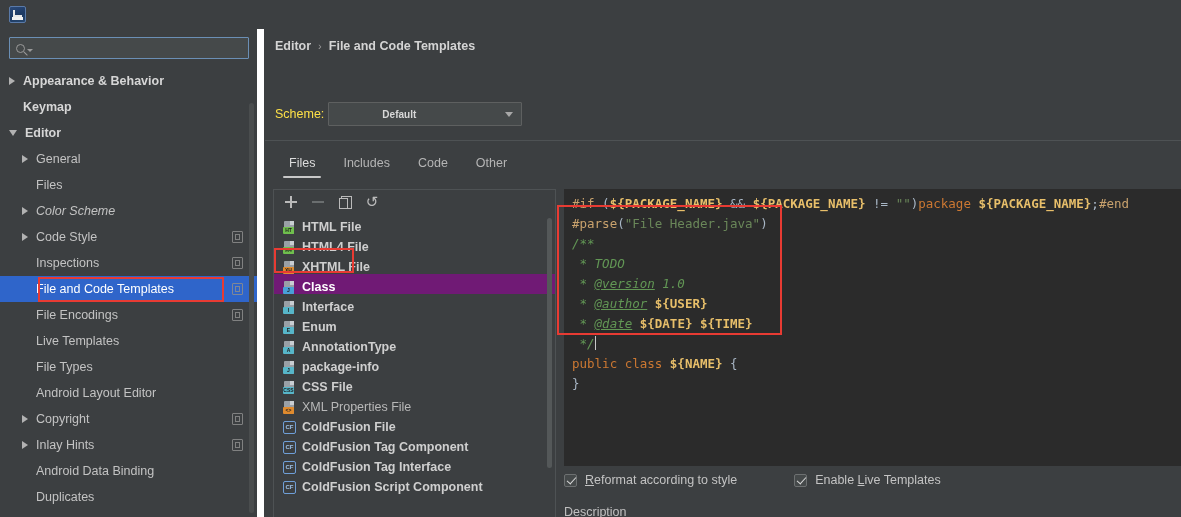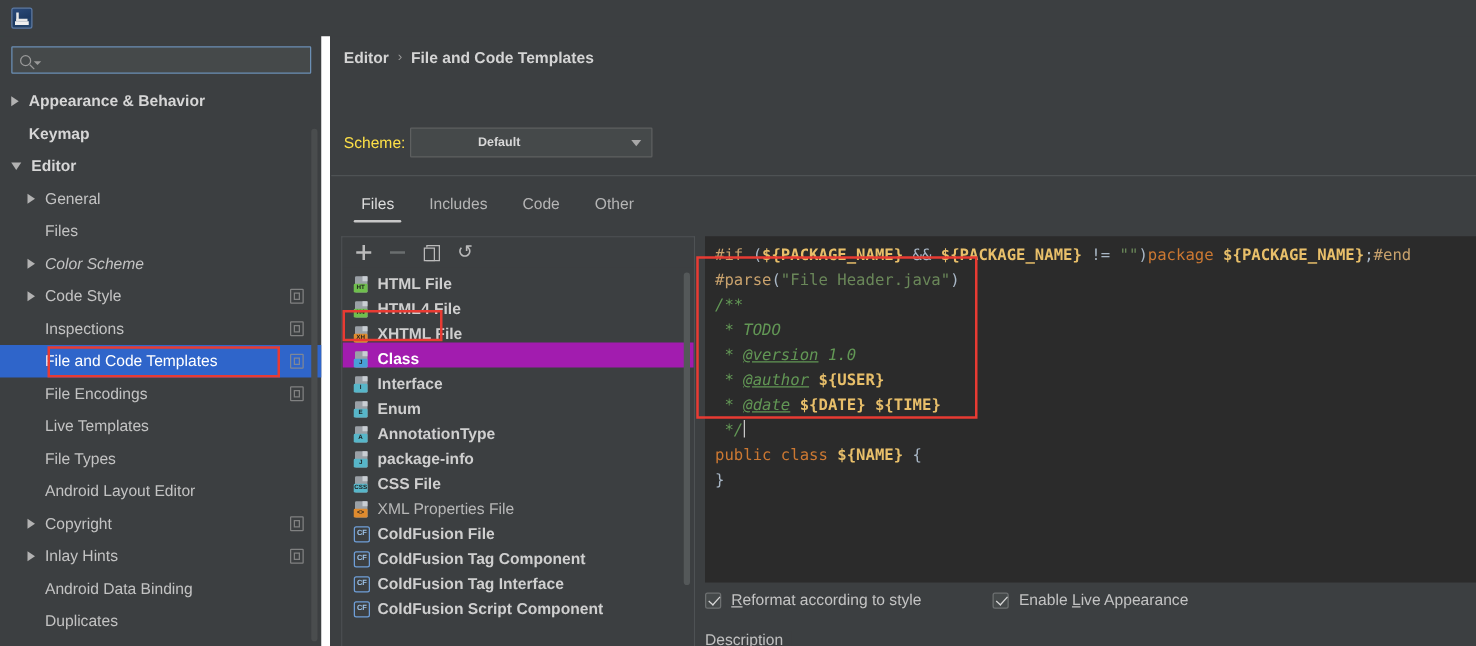--- a/index.html
+++ b/index.html
@@ -173,21 +173,21 @@
   .ico-undo {
     color:#c5c5c5; font-size: 15px; line-height: 14px; text-align:center;
   }
   .list-body {
     position: relative; height: 333px; overflow: hidden; background: #3c3f41;
   }
   .li {
     height: 20px; display: flex; align-items: flex-end; padding-left: 9px; gap: 6px;
     white-space: nowrap;
   }
-  .li.sel { background: #a21caf; }
+  .li.sel { background: #701a75; }
   .li.sel .li-text { color: #ffffff; }
   .li-text { font-size: 12.5px; font-weight: bold; color: #cfcfcf; }
   .li-text.plain { font-weight: normal; color: #b8b8b8; }
 
   .fic { width: 13px; height: 13px; position: relative; flex: none; }
   .fic .page {
     position:absolute; left:1px; top:0; width:10px; height:13px; background:#9aa0a6;
     border-radius:1px;
   }
   .fic .fold {
@@ -507,21 +507,21 @@
     </div>
 
     <div class="editor">
       <div class="code" id="code"><div><span class="k-dir">#if </span><span class="k-punct">(</span><span class="k-var">${PACKAGE_NAME}</span><span class="k-punct"> &amp;&amp; </span><span class="k-var">${PACKAGE_NAME}</span><span class="k-punct"> != </span><span class="k-str">""</span><span class="k-punct">)</span><span class="k-kw">package </span><span class="k-var">${PACKAGE_NAME}</span><span class="k-punct">;</span><span class="k-dir">#end</span></div><div><span class="k-dir">#parse</span><span class="k-punct">(</span><span class="k-str">"File Header.java"</span><span class="k-punct">)</span></div><div><span class="k-cmt">/**</span></div><div><span class="k-cmt"> * </span><span class="k-cmt">TODO</span></div><div><span class="k-cmt"> * </span><span class="k-tag">@version</span><span class="k-cmt"> 1.0</span></div><div><span class="k-cmt"> * </span><span class="k-tag">@author</span><span class="k-cmt"> </span><span class="k-var">${USER}</span></div><div><span class="k-cmt"> * </span><span class="k-tag">@date</span><span class="k-cmt"> </span><span class="k-var">${DATE}</span><span class="k-cmt"> </span><span class="k-var">${TIME}</span></div><div><span class="k-cmt"> */</span><span class="caret-bar"></span></div><div><span class="k-kw">public class </span><span class="k-var">${NAME}</span><span class="k-punct"> {</span></div><div><span class="k-punct">}</span></div></div>
     </div>
 
     <div class="opts">
       <div class="cbx on"></div>
       <span class="opt-label"><span class="mn">R</span><span>eformat according to style</span></span>
       <div class="cbx on" style="margin-left:57px;"></div>
-      <span class="opt-label"><span>Enable </span><span class="mn">L</span><span>ive Appearance</span></span>
+      <span class="opt-label"><span>Enable </span><span class="mn">L</span><span>ive Templates</span></span>
     </div>
 
     <div class="desc-label">Description</div>
 
   </div>
 
   <div class="redbox" style="left:38px;  top:277px; width:186px; height:25px;"></div>
   <div class="redbox" style="left:274px; top:248px; width:80px;  height:25px;"></div>
   <div class="redbox" style="left:557px; top:205px; width:225px; height:130px;"></div>
 

